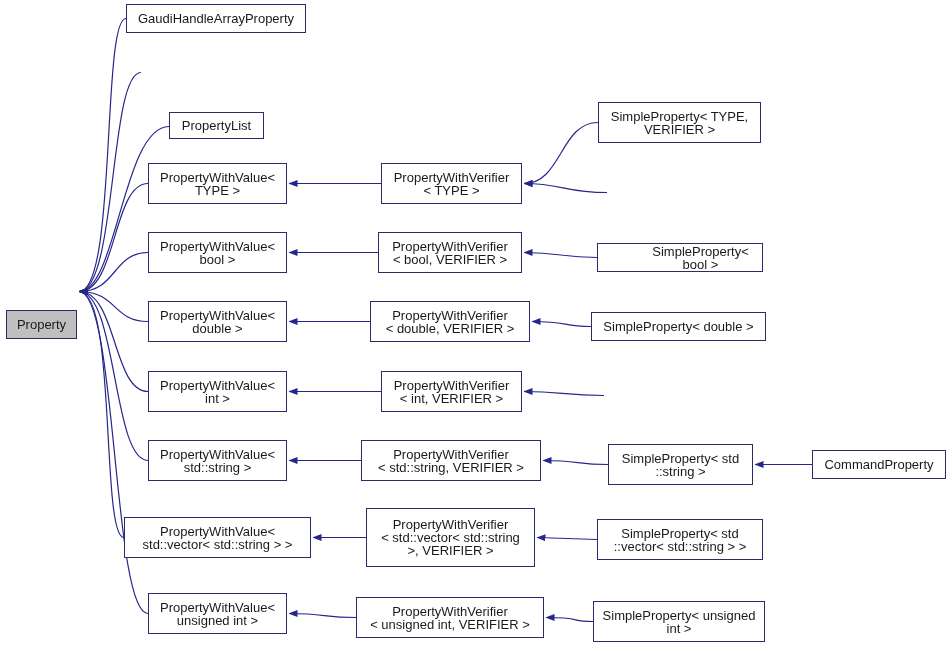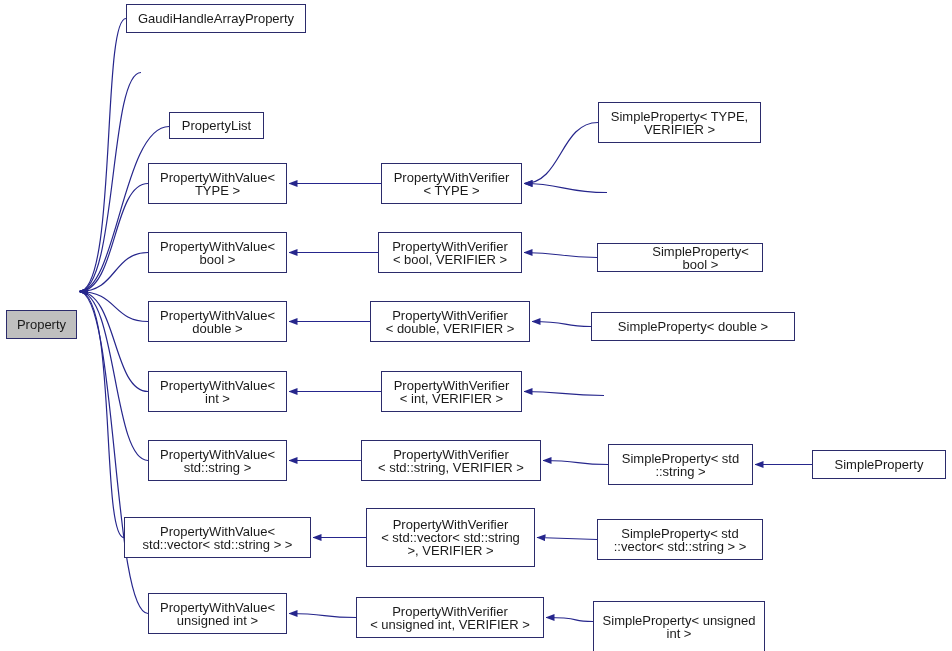--- a/index.html
+++ b/index.html
@@ -108,21 +108,21 @@
     <div class="node" style="left: 361px; top: 440px; width: 180px; height: 41px;">PropertyWithVerifier
 &lt; std::string, VERIFIER &gt;</div>
     <div class="node" style="left: 366px; top: 508px; width: 169px; height: 59px;">PropertyWithVerifier
 &lt; std::vector&lt; std::string
 &gt;, VERIFIER &gt;</div>
     <div class="node" style="left: 356px; top: 597px; width: 188px; height: 41px;">PropertyWithVerifier
 &lt; unsigned int, VERIFIER &gt;</div>
     <div class="node" style="left: 598px; top: 102px; width: 163px; height: 41px;">SimpleProperty&lt; TYPE,
 VERIFIER &gt;</div>
     <div class="node" style="left: 597px; top: 243px; width: 166px; height: 29px; padding-left: 44px;">SimpleProperty&lt; bool &gt;</div>
-    <div class="node" style="left: 591px; top: 312px; width: 204px; height: 29px;">SimpleProperty&lt; double &gt;</div>
+    <div class="node" style="left: 591px; top: 312px; width: 175px; height: 29px;">SimpleProperty&lt; double &gt;</div>
     <div class="node" style="left: 608px; top: 444px; width: 145px; height: 41px;">SimpleProperty&lt; std
 ::string &gt;</div>
     <div class="node" style="left: 597px; top: 519px; width: 166px; height: 41px;">SimpleProperty&lt; std
 ::vector&lt; std::string &gt; &gt;</div>
-    <div class="node" style="left: 593px; top: 601px; width: 172px; height: 51px;">SimpleProperty&lt; unsigned
+    <div class="node" style="left: 593px; top: 601px; width: 172px; height: 41px;">SimpleProperty&lt; unsigned
 int &gt;</div>
-    <div class="node" style="left: 812px; top: 450px; width: 134px; height: 29px;">SimpleProperty</div>
+    <div class="node" style="left: 812px; top: 450px; width: 134px; height: 29px;">CommandProperty</div>
   </div>
 
 </body></html>

